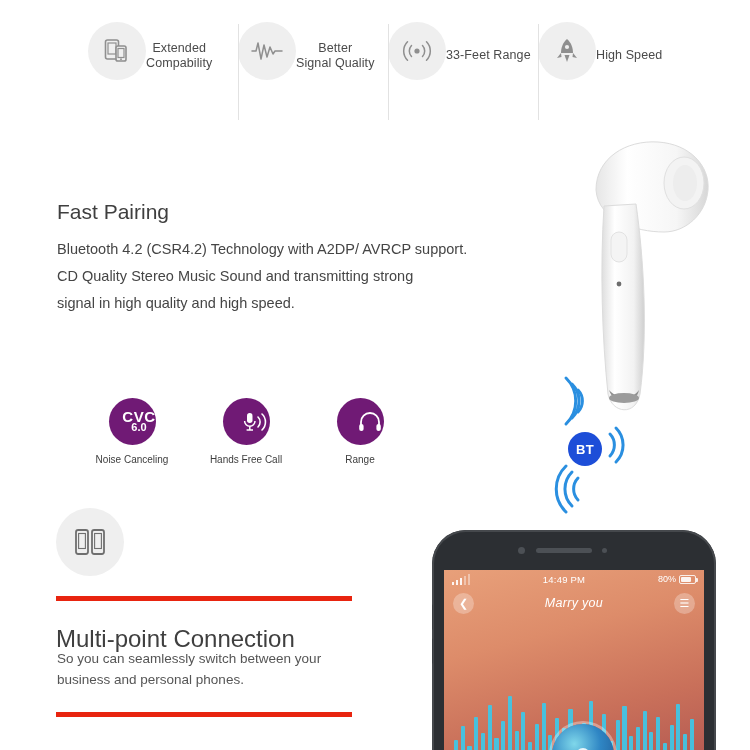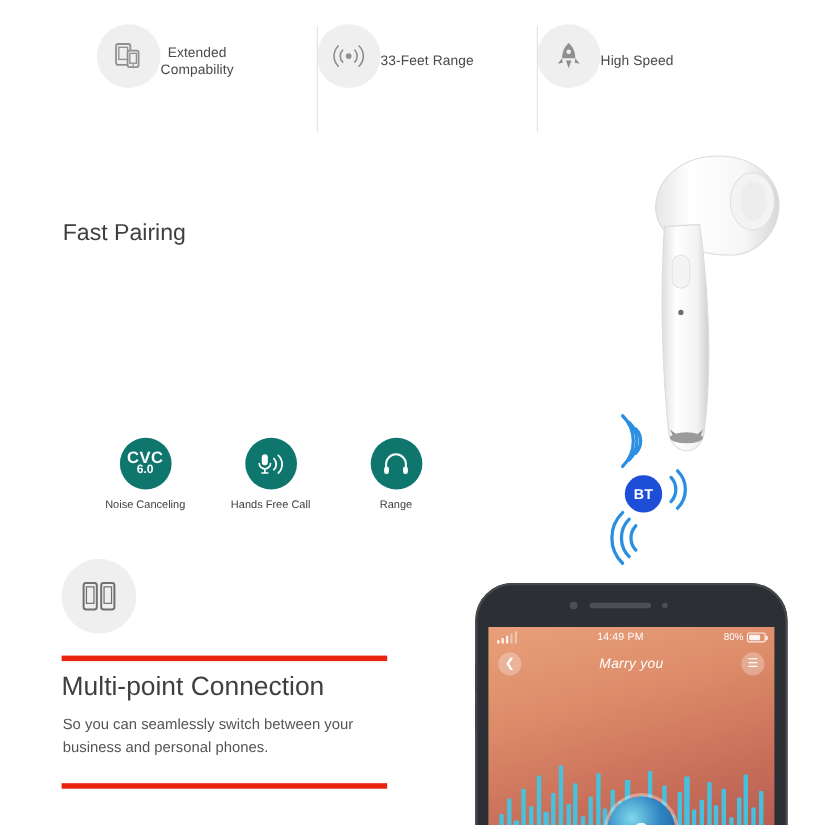--- a/index.html
+++ b/index.html
@@ -56,22 +56,22 @@
 
   
   .mid-row {
     position: absolute; left: 96px; top: 398px;
     width: 320px; height: 78px;
     display: flex; gap: 42px;
   }
   .mid-cell { width: 72px; display: flex; flex-direction: column; align-items: center; }
   .mid-icon {
     width: 47px; height: 47px; border-radius: 50%;
-    background: #0f766e;
-    display: flex; align-items: center; justify-content: center;
+    background: #701a75;
+    display: flex; align-items: center; justify-content: flex-end;
     color: #fff;
   }
   .mid-label {
     margin-top: 9px; font-size: 10px; color: #3d3d3d; text-align: center;
     white-space: nowrap;
   }
   .cvc-text { text-align: center; line-height: 11px; font-weight: bold; }
   .cvc-text .t1 { font-size: 15px; letter-spacing: .5px; display:block; }
   .cvc-text .t2 { font-size: 11px; display:block; }
 
@@ -79,21 +79,21 @@
   .mp-icon {
     position: absolute; left: 56px; top: 508px;
     width: 68px; height: 68px; border-radius: 50%;
     background: #efefef; display: flex; align-items: center; justify-content: center;
   }
   .mp-rule1 {
     position: absolute; left: 56px; top: 596px;
     width: 296px; height: 5px; background: #e8240f;
   }
   .mp-title {
-    position: absolute; left: 56px; top: 611px;
+    position: absolute; left: 56px; top: 625px;
     font-size: 24px; color: #3f3f3f; font-weight: 400;
   }
   .mp-copy {
     position: absolute; left: 57px; top: 648px; width: 300px;
     font-size: 13.5px; color: #555; line-height: 21px;
   }
   .mp-rule2 {
     position: absolute; left: 56px; top: 712px;
     width: 296px; height: 5px; background: #e8240f;
   }
@@ -204,20 +204,31 @@
           <rect x="16" y="12.5" width="6" height="9" fill="none" stroke="#8f8f8f" stroke-width="1.2"></rect>
           <circle cx="19" cy="23.2" r=".9" fill="#8f8f8f"></circle>
         </svg>
       </div>
       <div class="feature-label">
         <span>Extended</span><br>
         <span>Compability</span>
       </div>
     </div>
 
+    <div class="feature-cell">
+      <div class="feature-icon">
+        <svg width="34" height="26" viewBox="0 0 34 26">
+          <path d="M2 13 H6 L8 5 L11 21 L14 7 L17 19 L20 9 L23 16 L25 13 H32" fill="none" stroke="#8f8f8f" stroke-width="1.5" stroke-linejoin="round" stroke-linecap="round"></path>
+        </svg>
+      </div>
+      <div class="feature-label">
+        <span>Better</span><br>
+        <span>Signal Quality</span>
+      </div>
+    </div>
 
     <div class="feature-cell">
       <div class="feature-icon">
         <svg width="32" height="28" viewBox="0 0 32 28">
           <circle cx="16" cy="14" r="2.6" fill="#8f8f8f"></circle>
           <path d="M10.5 8.5 A8 8 0 0 0 10.5 19.5" fill="none" stroke="#8f8f8f" stroke-width="1.5" stroke-linecap="round"></path>
           <path d="M21.5 8.5 A8 8 0 0 1 21.5 19.5" fill="none" stroke="#8f8f8f" stroke-width="1.5" stroke-linecap="round"></path>
           <path d="M6.5 4.8 A13 13 0 0 0 6.5 23.2" fill="none" stroke="#8f8f8f" stroke-width="1.5" stroke-linecap="round"></path>
           <path d="M25.5 4.8 A13 13 0 0 1 25.5 23.2" fill="none" stroke="#8f8f8f" stroke-width="1.5" stroke-linecap="round"></path>
         </svg>
@@ -237,20 +248,25 @@
           <path d="M11.5 19 L14 26 L16.5 19 Z" fill="#8f8f8f"></path>
         </svg>
       </div>
       <div class="feature-label">
         <span>High Speed</span>
       </div>
     </div>
   </div>
 
   <div class="subhead">Fast Pairing</div>
+  <div class="body-copy">
+    <div>Bluetooth 4.2 (CSR4.2) Technology with A2DP/ AVRCP support.</div>
+    <div>CD Quality Stereo Music Sound and transmitting strong</div>
+    <div>signal in high quality and high speed.</div>
+  </div>
 
   <div class="mid-row">
 
     <div class="mid-cell">
       <div class="mid-icon">
         <div class="cvc-text">
           <span class="t1">CVC</span>
           <span class="t2">6.0</span>
         </div>
       </div>

